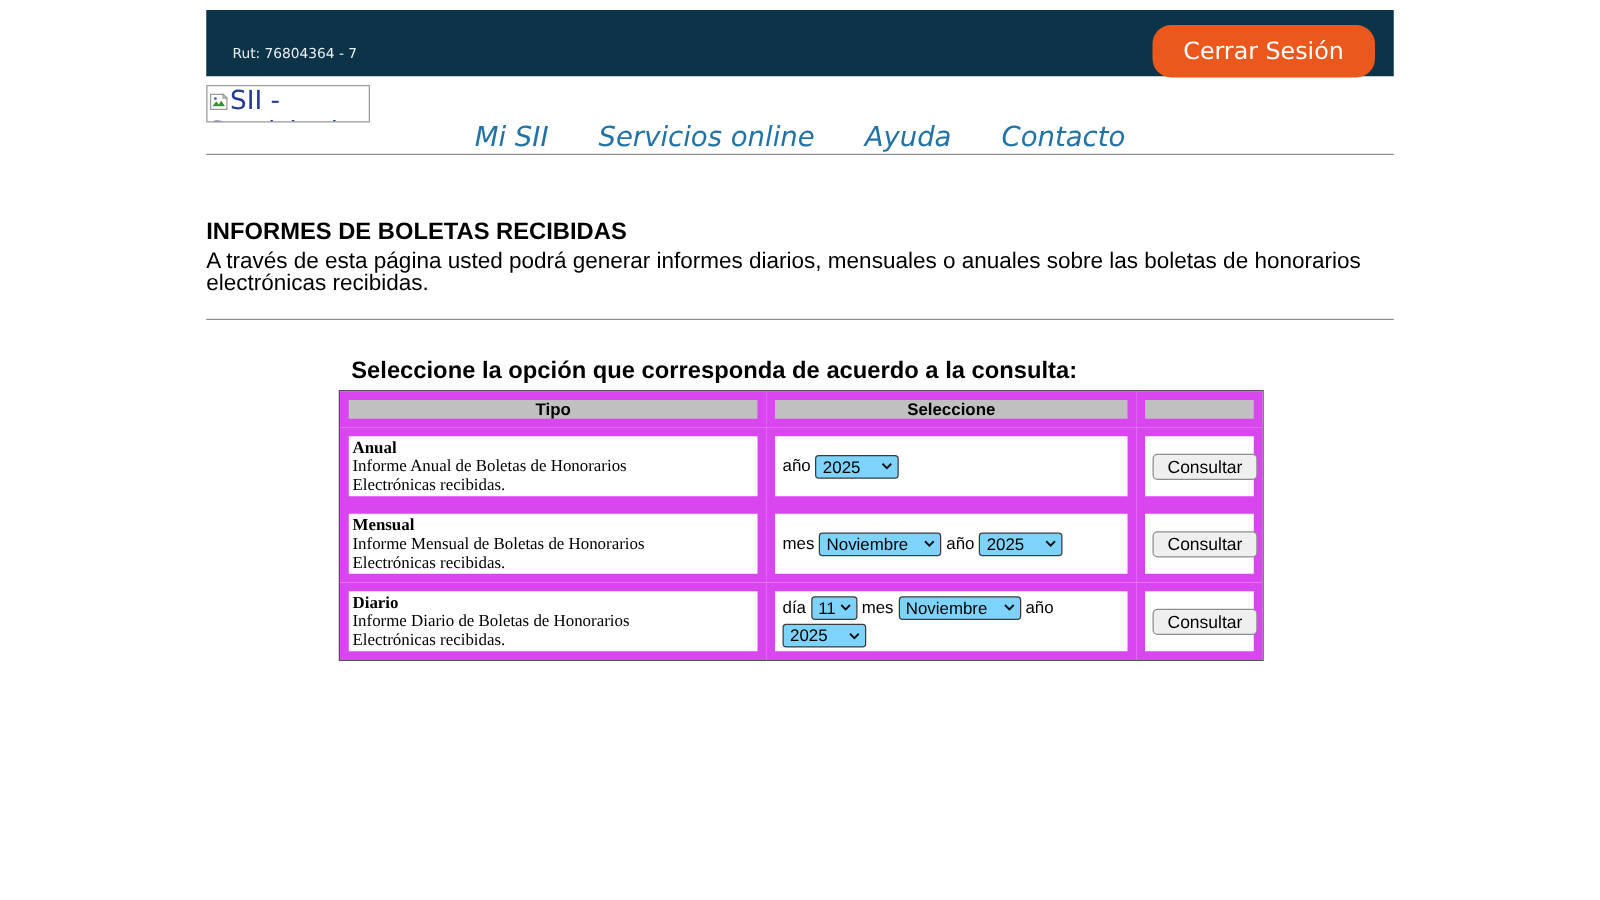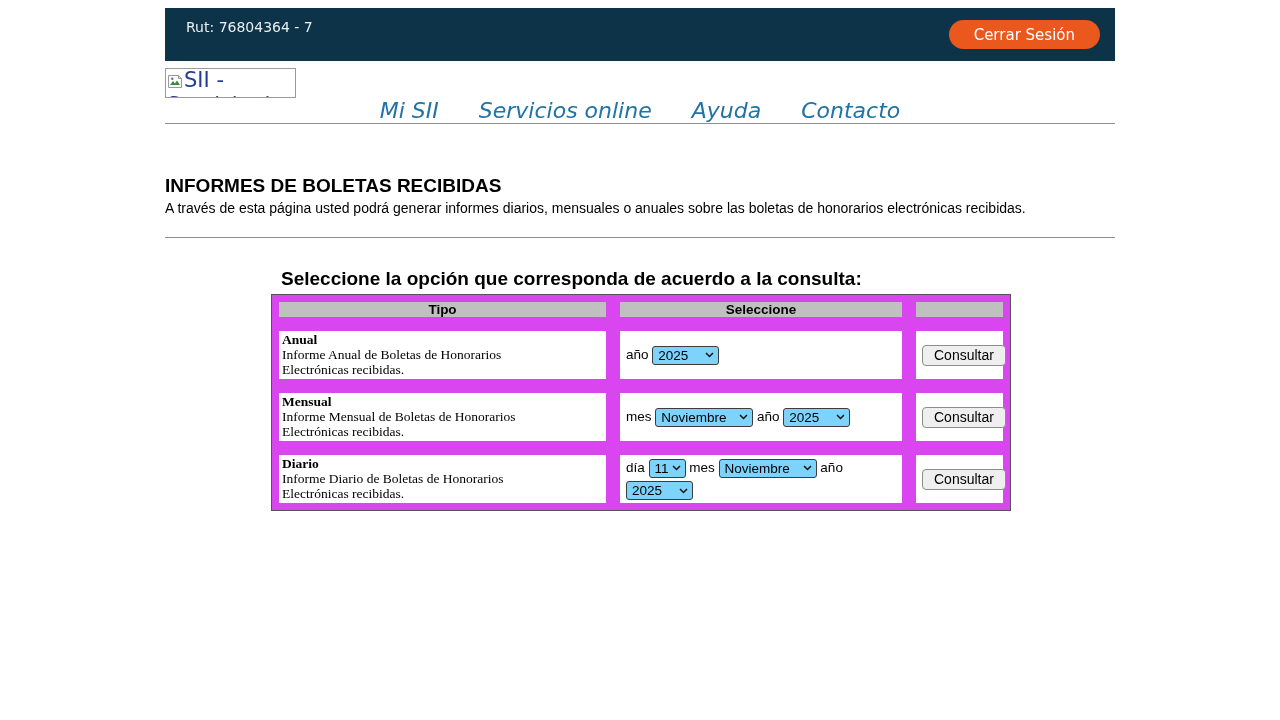--- a/index.html
+++ b/index.html
@@ -8,30 +8,30 @@
 
   .page { width: 950px; margin: 8px auto 0; }
 
   
   .topbar {
     position: relative;
     height: 53px;
     background: #0d3349;
   }
   .rut {
-    position: absolute; left: 21px; top: 11px;
-    color: #e9eef2; font-size: 14px;
+    position: absolute; left: 21px; top: 28px;
+    color: #e9eef2; font-size: 11px;
     font-family: "DejaVu Sans", sans-serif;
   }
   .logout-btn {
     position: absolute; right: 15px; top: 12px;
-    height: 29px; padding: 0 25px;
+    height: 42px; padding: 0 25px;
     background: #ea581d; color: #ffffff;
     border: none; border-radius: 15px;
-    font-size: 15px; font-family: "DejaVu Sans", sans-serif;
+    font-size: 19px; font-family: "DejaVu Sans", sans-serif;
     cursor: pointer;
   }
 
   
   .header-row {
     height: 62px;
     display: flex; justify-content: space-between; align-items: center; flex-direction: column;
   }
   .logo-link {
     display: block; align-self: flex-start;
@@ -54,21 +54,21 @@
 
   hr.rule { border: none; border-top: 1px solid #8f8f8f; margin: 0; height: 0; }
 
   
   .page-title {
     margin: 50px 0 0;
     font-size: 19px; line-height: 24px; font-weight: bold; color: #000;
   }
   .page-subtitle {
     margin: 1px 0 0;
-    font-size: 14px; line-height: 18px;
+    font-size: 18px; line-height: 18px;
   }
   hr.rule-mid { margin-top: 20px; }
 
   
   .instruction {
     margin: 30px 0 0 116px;
     font-size: 19px; font-weight: bold;
   }
   table.report-table {
     margin: 4px 0 0 106px;

